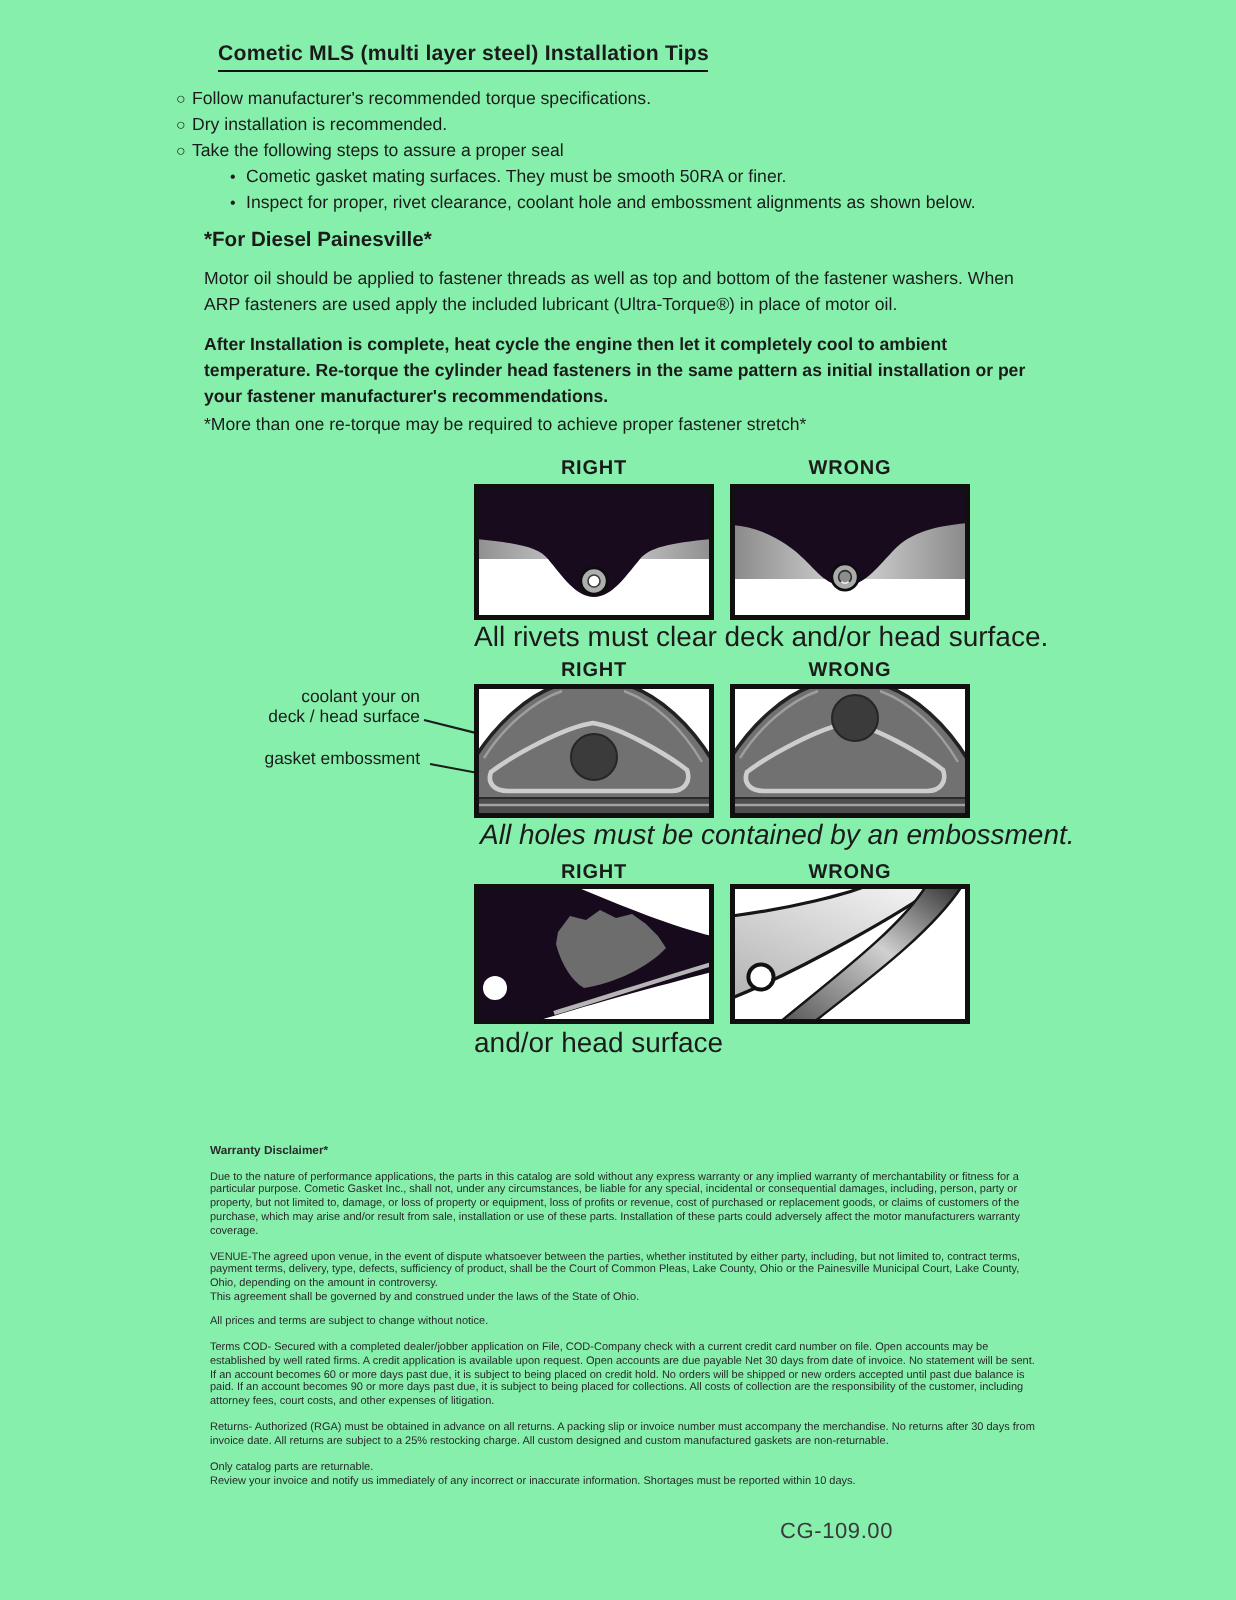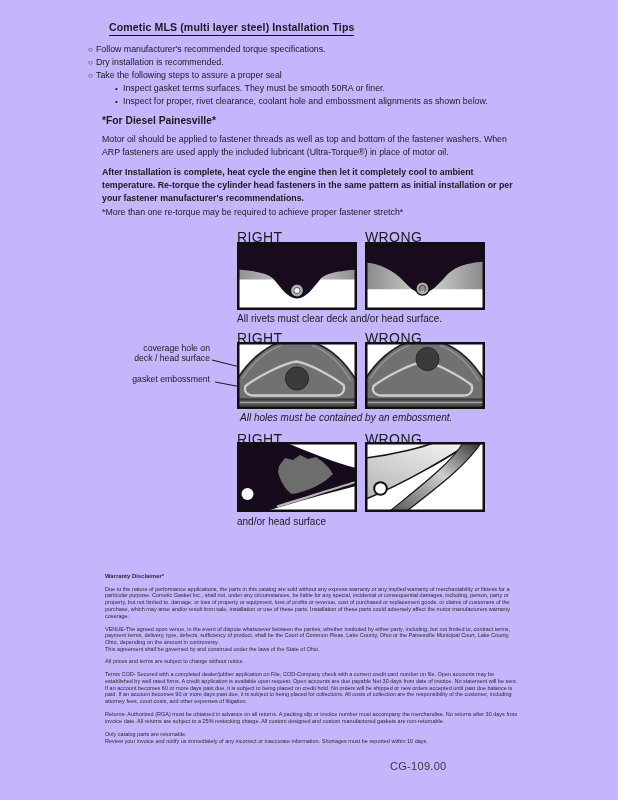--- a/index.html
+++ b/index.html
@@ -1,17 +1,17 @@
 <!DOCTYPE html>
 <html><head>
 <meta charset="utf-8">
 <style>
   html,body{margin:0;padding:0;background:#e8e8e8;}
   .page{
-    position:relative; width:618px; height:800px; background:#c4b5fd;
+    position:relative; width:618px; height:800px; background:#86efac;
     font-family:"Liberation Sans", sans-serif; color:#1b1b1b; overflow:hidden;
     margin:0 auto;
   }
   .abs{position:absolute;}
   
   .title{
     left:109px; top:21px; font-size:10.6px; font-weight:bold;
     border-bottom:1.6px solid #111; padding-bottom:1.5px; letter-spacing:0.1px;
   }
   
@@ -20,26 +20,26 @@
   .b-mark{width:8px; font-size:8px; color:#1b1b1b; flex:0 0 8px;}
   .b-sub{padding-left:27px;}
   .b-sub .b-mark{width:8px;}
   
   .diesel-h{left:102px; top:115px; font-size:10.3px; font-weight:bold;}
   .para{left:102px; width:424px; font-size:8.8px; line-height:13px;}
   .p1{top:133px;}
   .p2{top:166px;font-weight:bold;}
   .note{top:206px;}
   
-  .dg-label{width:120px; text-align:left; font-size:14px; font-weight:normal; letter-spacing:0.4px;}
+  .dg-label{width:120px; text-align:center; font-size:10px; font-weight:bold; letter-spacing:0.4px;}
   .col1{left:237px;} .col2{left:365px;}
   .hdr1{top:229px;} .hdr2{top:330px;} .hdr3{top:431px;}
   .panel{display:block;}
   .pr1{top:242px;} .pr2{top:342px;} .pr3{top:442px;}
-  .caption{font-size:10px; line-height:11px; color:#1b1b1b;}
+  .caption{font-size:14px; line-height:11px; color:#1b1b1b;}
   .cap1{left:237px; top:313px;}
   .cap2{left:240px; top:412px;font-style:italic;}
   .cap3{left:237px; top:516px; width:250px;}
   
   .callout{left:95px; width:115px; text-align:right; font-size:8.7px; line-height:10.3px;}
   .co1{top:343px;}
   .co2{top:374px;}
   .leader{left:95px; top:335px; pointer-events:none;}
   
   .legal{left:105px; top:573px; width:415px; font-size:5.5px; line-height:6.7px; color:#2a2a2a;}
@@ -63,21 +63,21 @@
     <div class="b-row">
       <span class="b-mark">○</span>
       <span>Dry installation is recommended.</span>
     </div>
     <div class="b-row">
       <span class="b-mark">○</span>
       <span>Take the following steps to assure a proper seal</span>
     </div>
     <div class="b-row b-sub">
       <span class="b-mark">•</span>
-      <span>Inspect gasket terms surfaces.  They must be smooth 50RA or finer.</span>
+      <span>Cometic gasket mating surfaces.  They must be smooth 50RA or finer.</span>
     </div>
     <div class="b-row b-sub">
       <span class="b-mark">•</span>
       <span>Inspect for proper, rivet clearance, coolant hole and embossment alignments as shown below.</span>
     </div>
   </div>
 
   <div class="abs diesel-h">*For Diesel Painesville*</div>
   <div class="abs para p1">Motor oil should be applied to fastener threads as well as top and bottom of the fastener washers. When ARP fasteners are used apply the included lubricant (Ultra-Torque®) in place of motor oil.</div>
   <div class="abs para p2">After Installation is complete, heat cycle the engine then let it completely cool to ambient temperature. Re-torque the cylinder head fasteners in the same pattern as initial installation or per your fastener manufacturer's recommendations.</div>
@@ -120,21 +120,21 @@
     <path d="M55.6,48.8 a2.5 2.5 0 0 0 3.8,0" stroke="#e8e8e8" stroke-width="1" fill="none"></path>
     <rect x="1.25" y="1.25" width="117.5" height="65.5" fill="none" stroke="#101010" stroke-width="2.5"></rect>
   </svg>
 
   <div class="abs caption cap1">All rivets must clear deck and/or head surface.</div>
 
   <div class="abs dg-label col1 hdr2">RIGHT</div>
   <div class="abs dg-label col2 hdr2">WRONG</div>
 
   <div class="abs callout co1">
-    <div>coverage hole on</div>
+    <div>coolant your on</div>
     <div>deck / head surface</div>
   </div>
   <div class="abs callout co2">gasket embossment</div>
 
   <svg class="abs leader" width="310" height="70" viewBox="0 0 310 70">
     <line x1="117" y1="25" x2="201" y2="46" stroke="#1c1c1c" stroke-width="1.1"></line>
     <line x1="120" y1="47" x2="168" y2="56" stroke="#1c1c1c" stroke-width="1.1"></line>
   </svg>
 
   <svg class="abs panel col1 pr2" width="120" height="67" viewBox="0 0 120 67">

